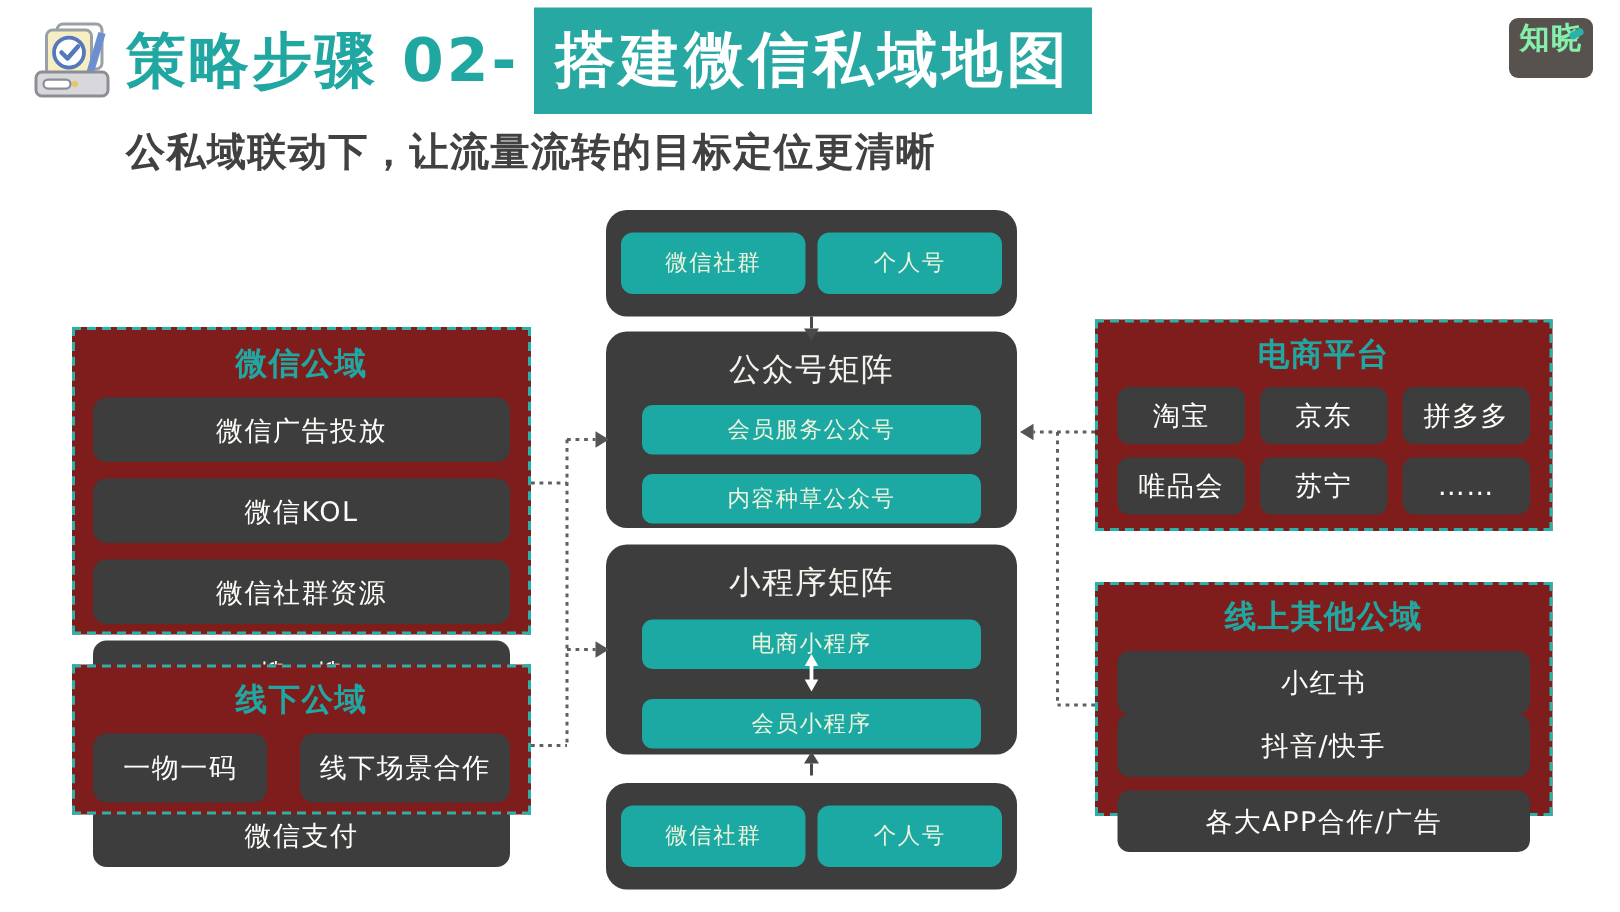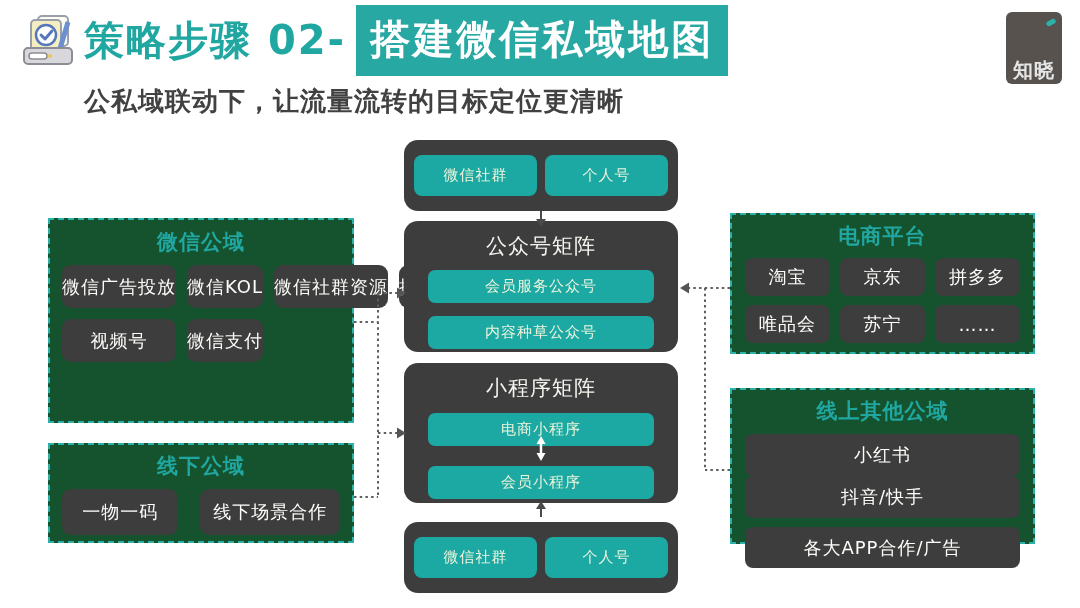--- a/index.html
+++ b/index.html
@@ -15,38 +15,38 @@
   }
   .title-hl{
     background:#27a8a2;color:#ffffff;padding:7px 14px 9px 14px;margin-left:10px;
     letter-spacing:3px;
   }
   .subtitle{
     position:absolute;left:84px;top:84px;font-size:26px;font-weight:bold;color:#414141;
     letter-spacing:1px;white-space:nowrap;
   }
   .logo{
-    position:absolute;left:1006px;top:12px;width:56px;height:72px;background:#57524e;
-    border-radius:6px;color:#e5e5e5;font-weight:bold;font-size:20px;
-    display:flex;align-items:flex-end;justify-content:center;letter-spacing:1px;
+    position:absolute;left:1006px;top:12px;width:56px;height:40px;background:#57524e;
+    border-radius:6px;color:#86efac;font-weight:bold;font-size:20px;
+    display:flex;align-items:flex-start;justify-content:center;letter-spacing:1px;
   }
   .logo-accent{
     position:absolute;top:8px;right:6px;width:10px;height:5px;background:#2ab1aa;
     border-radius:3px;transform:rotate(-28deg);
   }
   
-  .panel{position:absolute;border:2px dashed #2ab1aa;background:#14532d;box-sizing:border-box;}
+  .panel{position:absolute;border:2px dashed #2ab1aa;background:#7f1d1d;box-sizing:border-box;}
   .panel-title{text-align:center;color:#21a7a1;font-weight:bold;font-size:21px;letter-spacing:1px;}
   .dark-btn{
     background:#3d3d3d;color:#fdfdfa;border-radius:9px;display:flex;align-items:center;
     justify-content:center;font-size:18px;letter-spacing:1px;white-space:nowrap;
   }
   #panelA{left:48px;top:218px;width:306px;height:205px;padding:8px 12px;}
   #panelA .panel-title{margin-bottom:9px;}
-  #panelA .grid{display:grid;grid-template-columns:1fr 1fr 1fr 1fr;column-gap:10px;row-gap:9px;gap:11px;}
+  #panelA .grid{display:grid;grid-template-columns:1fr;column-gap:10px;row-gap:9px;gap:11px;}
   #panelA .dark-btn{height:43px;}
   #panelB{left:48px;top:443px;width:306px;height:100px;padding:7px 12px;}
   #panelB .panel-title{margin-bottom:9px;}
   #panelB .row{display:flex;gap:22px;}
   #panelB .dark-btn{height:46px;}
   #panelB .b1{flex:1;}
   #panelB .b2{flex:1.2;}
   #panelC{left:730px;top:213px;width:305px;height:141px;padding:7px 13px;}
   #panelC .panel-title{margin-bottom:8px;}
   #panelC .grid{display:grid;grid-template-columns:1fr 1fr 1fr;column-gap:10px;row-gap:9px;}

